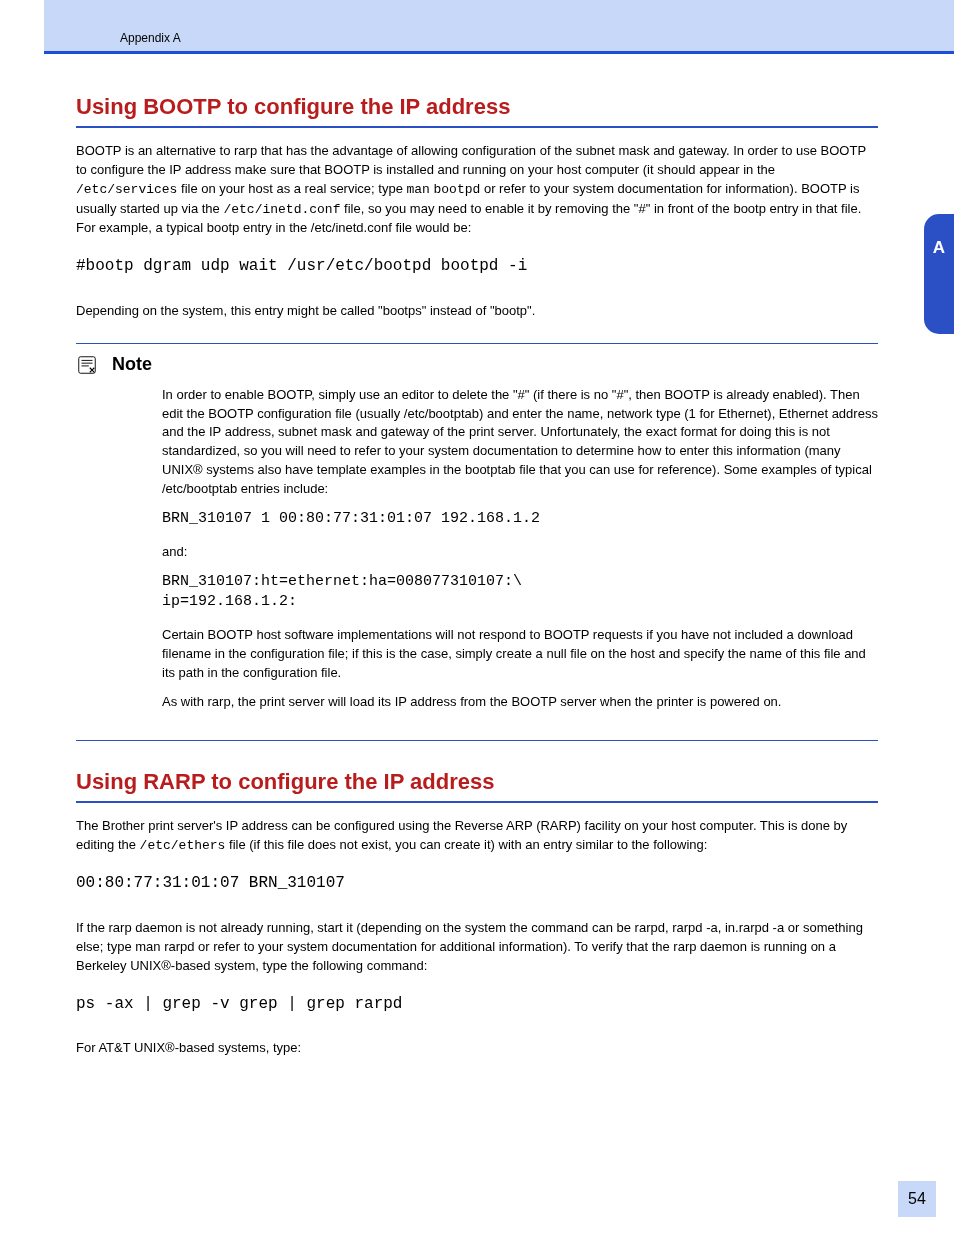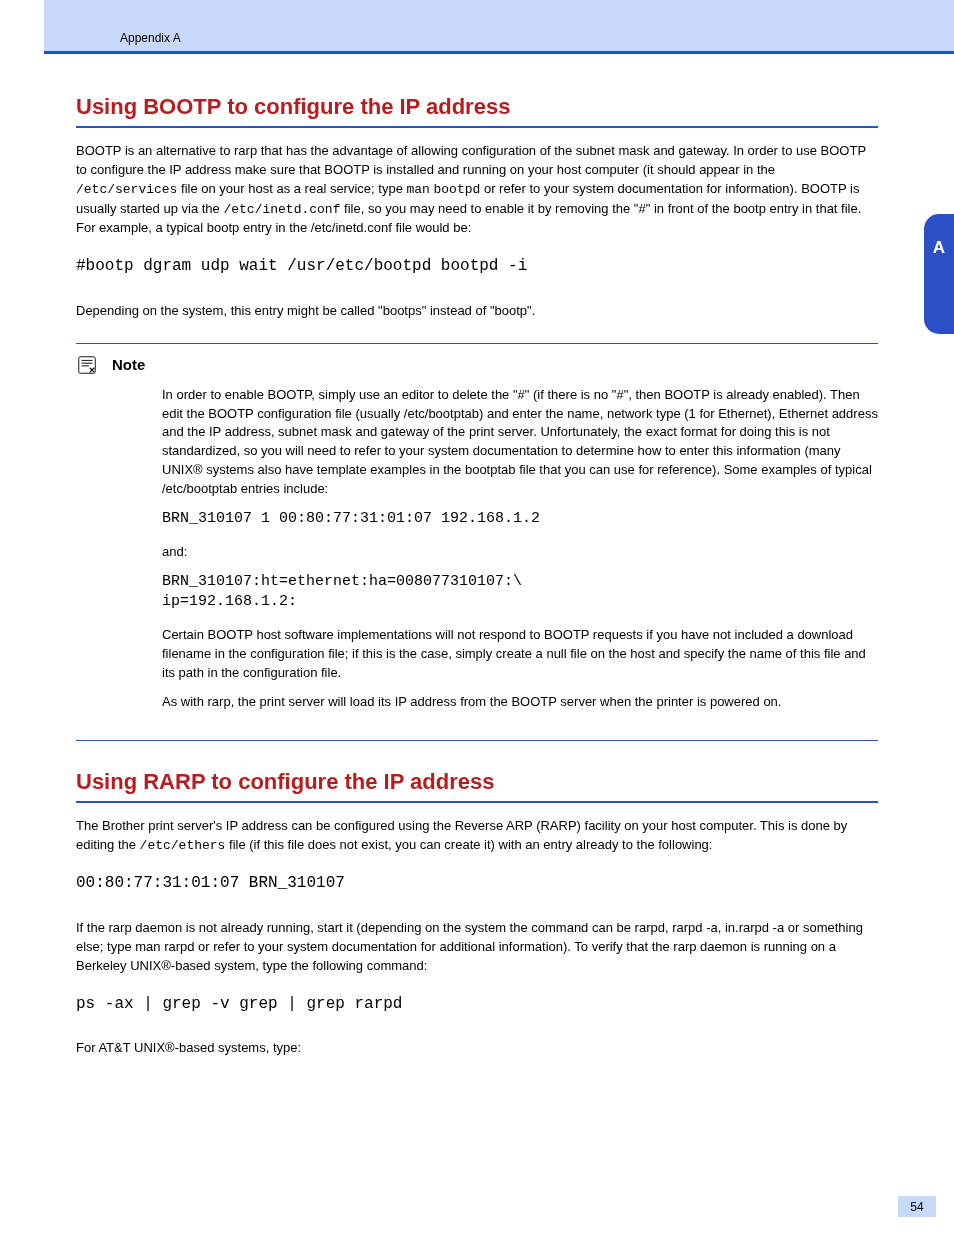--- a/index.html
+++ b/index.html
@@ -9,25 +9,25 @@
   .page { padding: 40px 76px 0 76px; }
   .h2 { font-size: 22px; font-weight: bold; color: #b91c1c; border-bottom: 2px solid #2b4fc4; padding-bottom: 6px; margin-bottom: 14px; }
   .para { font-size: 13px; line-height: 1.45; margin-bottom: 14px; }
   .code { font-family: "Courier New", Courier, monospace; }
   .code-block { font-family: "Courier New", Courier, monospace; font-size: 16px; line-height: 1.35; margin: 18px 0 24px 0; }
   .side-tab { position: absolute; right: 0; top: 214px; width: 30px; height: 120px; background: #2b4fc4; border-top-left-radius: 15px; border-bottom-left-radius: 15px; display: flex; align-items: flex-start; justify-content: center; padding-top: 24px; }
   .side-tab span { color: #fff; font-weight: bold; font-size: 17px; }
   .note-box { border-top: 1px solid #2b4fc4; border-bottom: 1px solid #2b4fc4; padding: 10px 0 18px 0; margin: 22px 0 28px 0; }
   .note-head { display: flex; align-items: center; gap: 14px; margin-bottom: 10px; }
   .note-icon { width: 22px; height: 22px; display: flex; align-items: center; justify-content: center; }
-  .note-title { font-size: 15px; font-weight: bold; }
+  .note-title { font-size: 18px; font-weight: bold; }
   .note-body { font-size: 13px; line-height: 1.45; padding-left: 86px; }
   .note-body p { margin-bottom: 10px; }
   .note-body .code-block { font-size: 15px; margin: 6px 0 14px 0; }
-  .footer-bar { position: absolute; bottom: 18px; right: 18px; width: 38px; height: 21px; background: #c8d8f8; display: flex; align-items: center; justify-content: center; font-size: 12px; }
+  .footer-bar { position: absolute; bottom: 18px; right: 18px; width: 38px; height: 36px; background: #c8d8f8; display: flex; align-items: center; justify-content: center; font-size: 16px; }
   .container { position: relative; width: 954px; height: 1235px; }
 </style>
 </head>
 <body>
 
 <div class="container">
 
   <div class="top-band">
     <div class="top-band-inner">
       <span>Appendix A</span>
@@ -70,21 +70,21 @@
         <div class="code-block" style="white-space:pre;">BRN_310107:ht=ethernet:ha=008077310107:\
 ip=192.168.1.2:</div>
         <p>Certain BOOTP host software implementations will not respond to BOOTP requests if you have not included a download filename in the configuration file; if this is the case, simply create a null file on the host and specify the name of this file and its path in the configuration file.</p>
         <p>As with rarp, the print server will load its IP address from the BOOTP server when the printer is powered on.</p>
       </div>
     </div>
 
     <div class="h2">Using RARP to configure the IP address</div>
 
     <p class="para">
-      <span>The Brother print server's IP address can be configured using the Reverse ARP (RARP) facility on your host computer. This is done by editing the </span><span class="code">/etc/ethers</span><span> file (if this file does not exist, you can create it) with an entry already to the following:</span>
+      <span>The Brother print server's IP address can be configured using the Reverse ARP (RARP) facility on your host computer. This is done by editing the </span><span class="code">/etc/ethers</span><span> file (if this file does not exist, you can create it) with an entry similar to the following:</span>
     </p>
 
     <div class="code-block">00:80:77:31:01:07   BRN_310107</div>
 
 
     <p class="para">If the rarp daemon is not already running, start it (depending on the system the command can be rarpd, rarpd -a, in.rarpd -a or something else; type man rarpd or refer to your system documentation for additional information). To verify that the rarp daemon is running on a Berkeley UNIX®-based system, type the following command:</p>
 
     <div class="code-block">ps -ax | grep -v grep | grep rarpd</div>
 
     <p class="para">For AT&amp;T UNIX®-based systems, type:</p>

